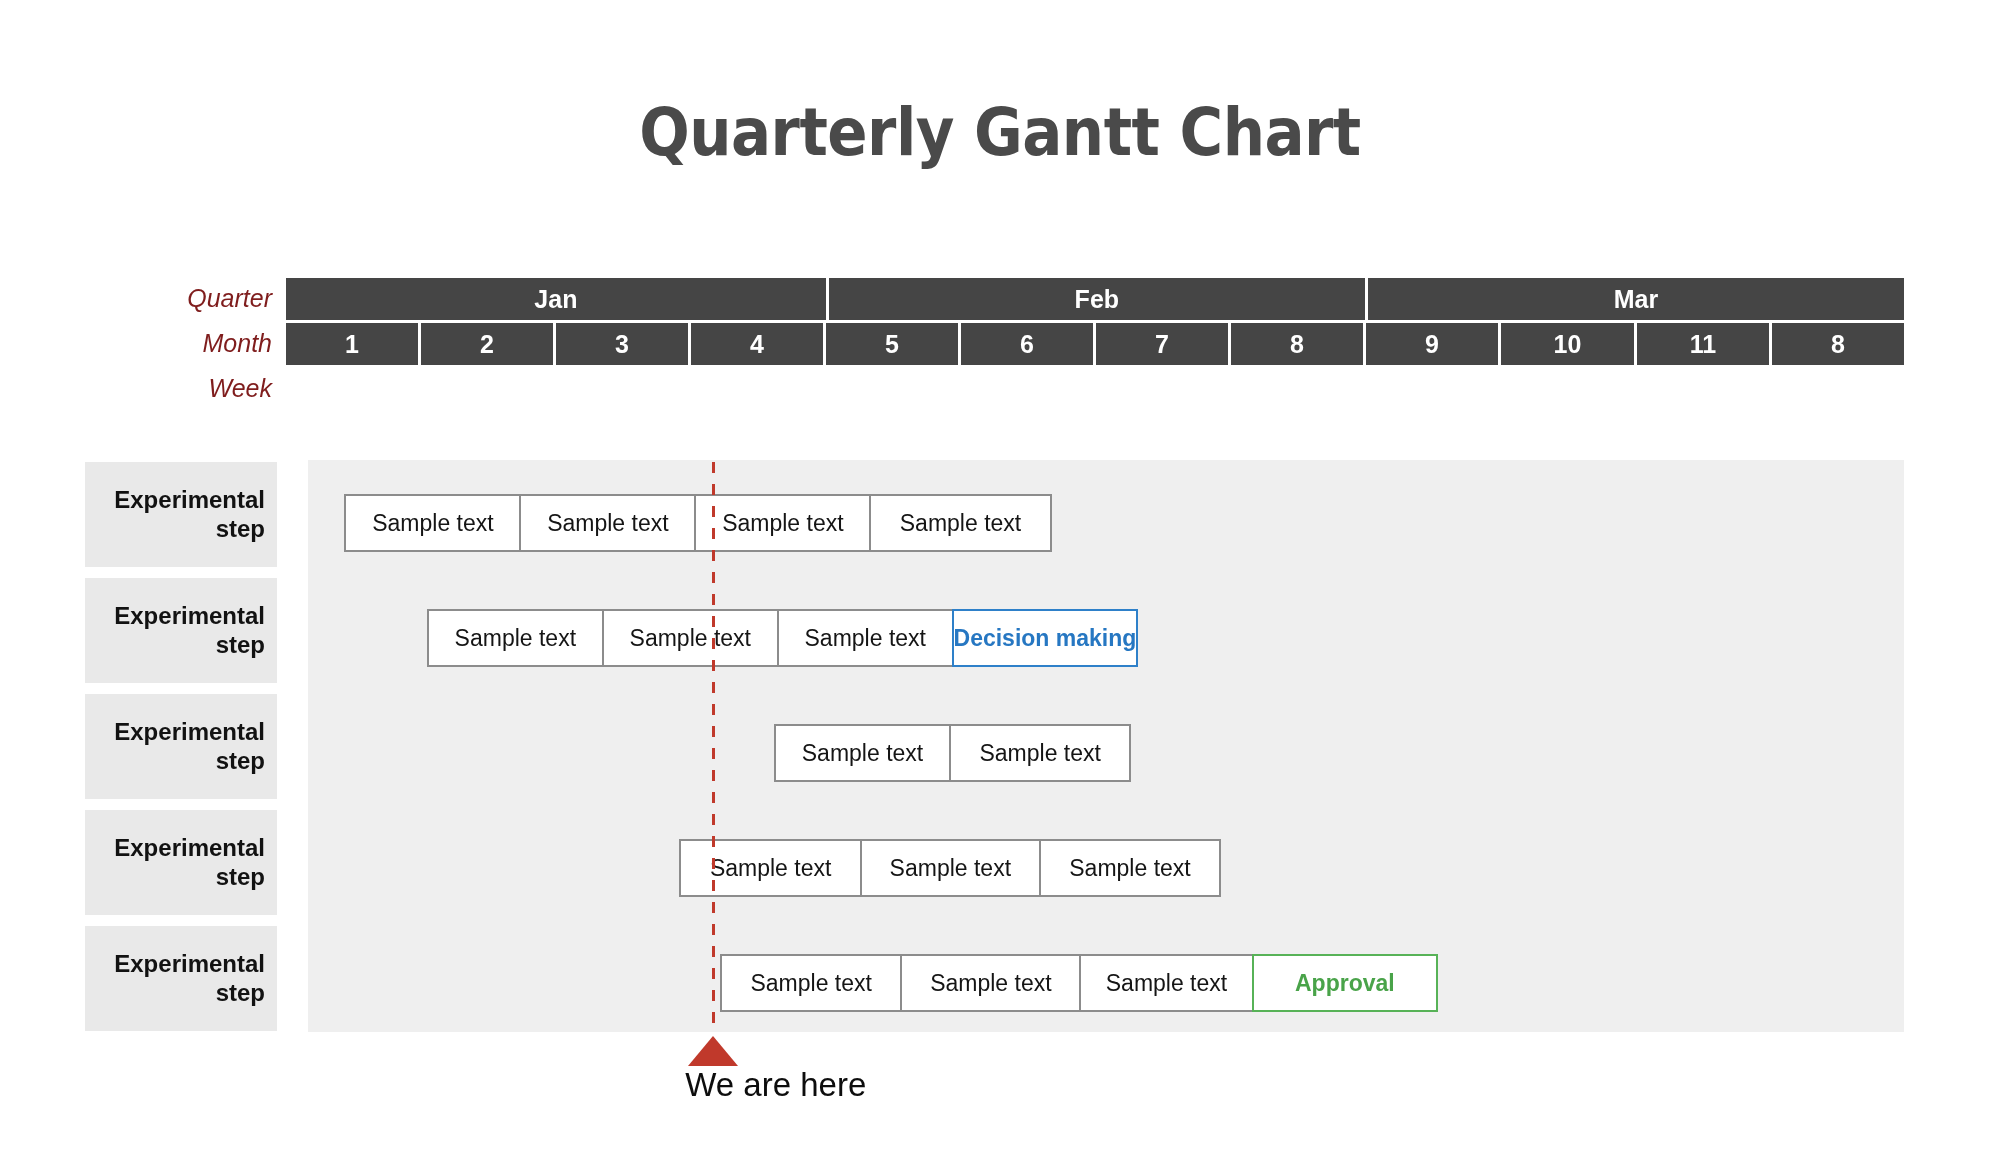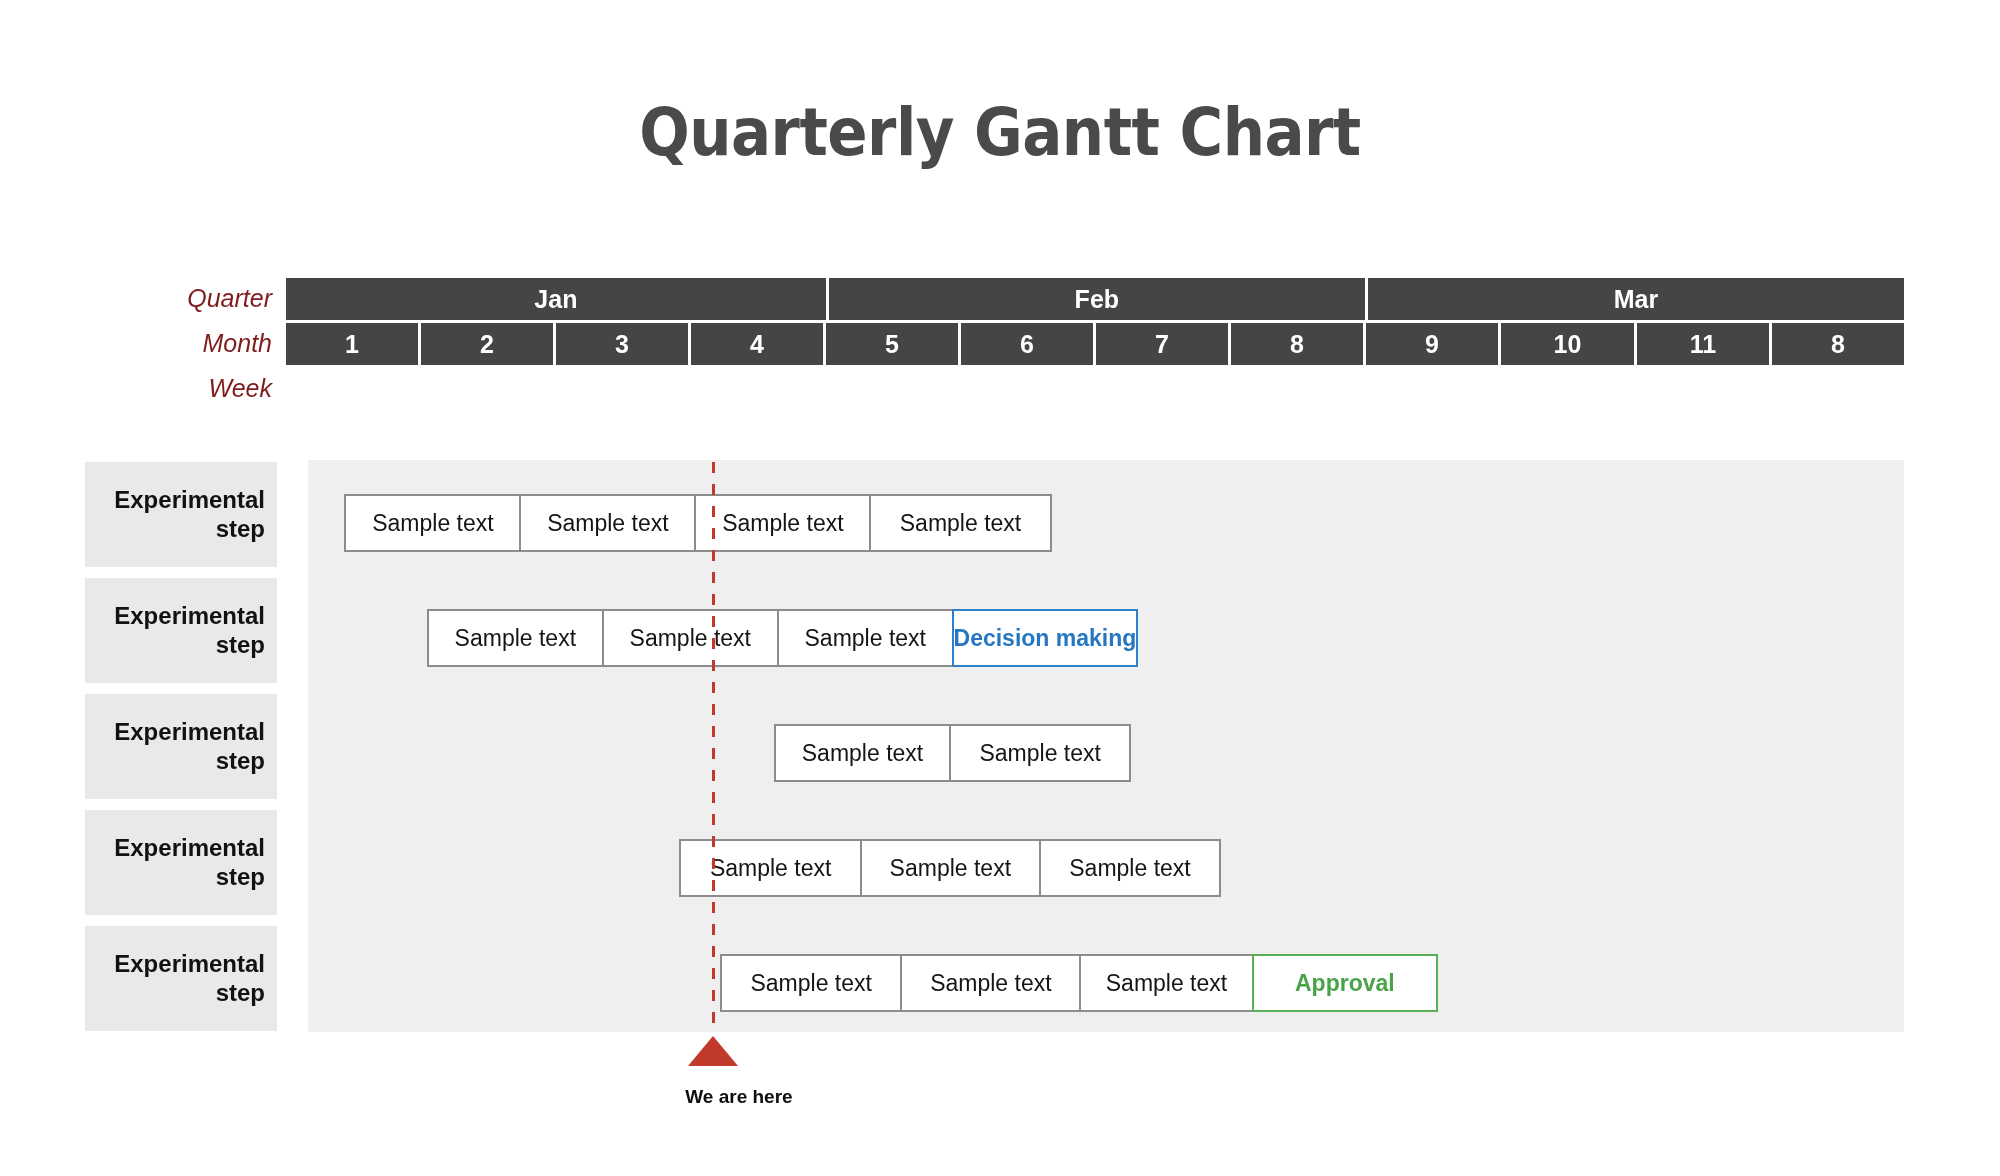--- a/index.html
+++ b/index.html
@@ -179,23 +179,23 @@
   }
   #today-triangle {
     width: 0;
     height: 0;
     margin: 0 auto;
     border-left: 25px solid transparent;
     border-right: 25px solid transparent;
     border-bottom: 30px solid #c0392b;
   }
   #today-label {
-    margin-top: 20px;
-    font-size: 19px;
-    font-weight: bold;
+    margin-top: 0;
+    font-size: 33px;
+    font-weight: normal;
     color: #0d0d0d;
     white-space: nowrap;
     position: relative;
     left: 0;
   }
 </style>
 </head>
 <body>
 
 <div id="chart-title">Quarterly Gantt Chart</div>

